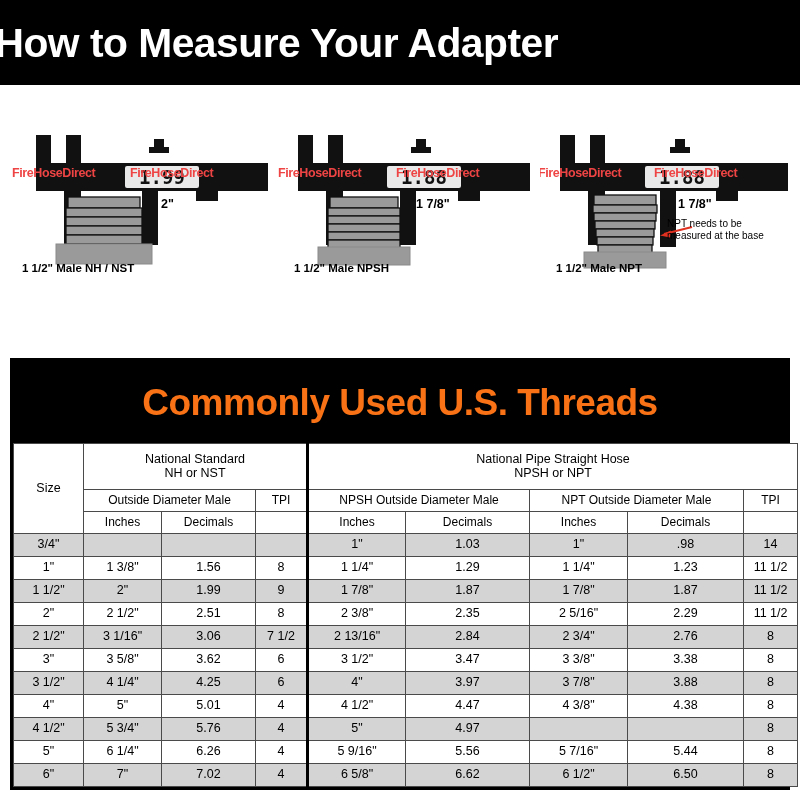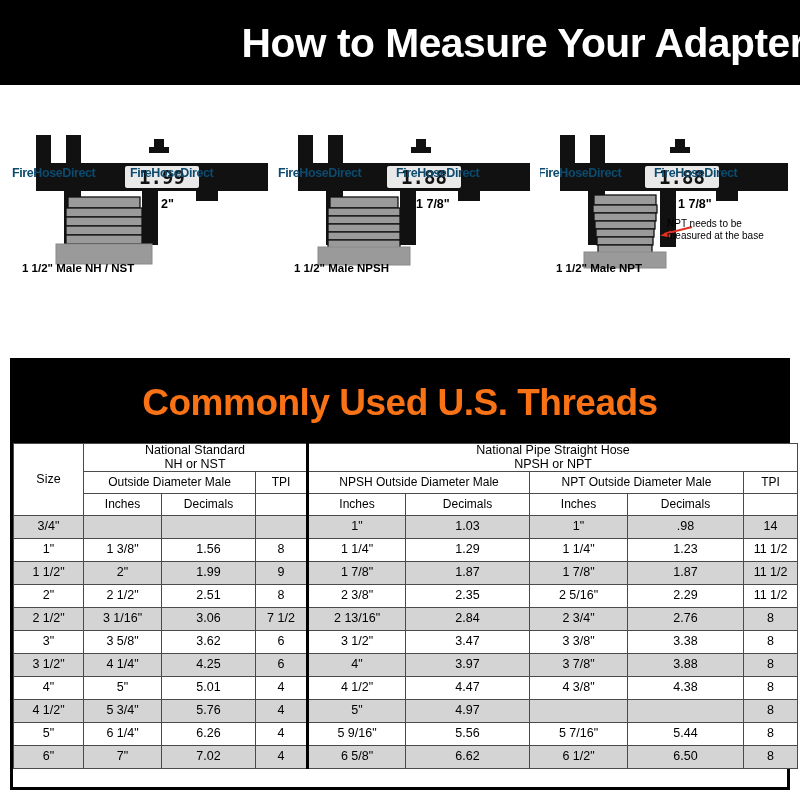--- a/index.html
+++ b/index.html
@@ -8,21 +8,21 @@
     background: #ffffff;
     font-family: "Liberation Sans", sans-serif;
     overflow: hidden;
   }
   #root { position: relative; width: 800px; height: 800px; }
 
   
   .title-banner {
     position: absolute; left: 0; top: 0; width: 800px; height: 85px;
     background: #000000;
-    display: flex; align-items: center; justify-content: flex-end;
+    display: flex; align-items: center; justify-content: flex-start;
   }
   .title-banner .title-text {
     color: #ffffff;
     font-family: "Liberation Sans", sans-serif;
     font-weight: bold;
     font-size: 40px;
     letter-spacing: -0.5px;
     line-height: 1;
     transform: scaleX(1.02);
     white-space: nowrap;
@@ -63,21 +63,21 @@
   }
 
   
   .wm-strip {
     position: absolute; top: 78px; left: 0px; width: 270px; height: 22px;
     overflow: hidden; pointer-events: none;
   }
   .wm-strip .wm-txt {
     position: absolute; top: 3px;
     font-size: 12.5px; font-weight: bold;
-    color: #0c4a6e; white-space: nowrap;
+    color: #ef4444; white-space: nowrap;
     font-family: "Liberation Sans", sans-serif;
     letter-spacing: -0.4px;
   }
 
   
   .table-section {
     position: absolute; left: 10px; top: 358px;
     width: 780px; height: 432px;
     border: 3px solid #000; background: #fff;
   }
@@ -95,21 +95,21 @@
     table-layout: fixed;
     font-size: 12px; color: #000;
   }
   table.threads th, table.threads td {
     border: 1px solid #4a4a4a;
     text-align: center; vertical-align: middle;
     padding: 0; line-height: 1.05;
     font-weight: normal;
   }
   table.threads th { background: #ffffff; font-weight: normal; }
-  th.grp { font-size: 12.5px; height: 28px; }
+  th.grp { font-size: 12.5px; height: 46px; }
   th.sizecol { font-weight: bold; font-size: 12.5px; margin-top: 46px; }
   th.sub { background: #d4d4d4; height: 22px; font-size: 12px; }
   th.unit { background: #ffffff; height: 22px; font-size: 12px; }
   td { height: 23px; font-size: 12.5px; }
   td.size { font-weight: bold; }
   tr.alt td, tr.alt th { background: #d4d4d4; }
   tr.plain td { background: #ffffff; }
 
   .vthick { border-left: 3px solid #000 !important; }
 </style>

